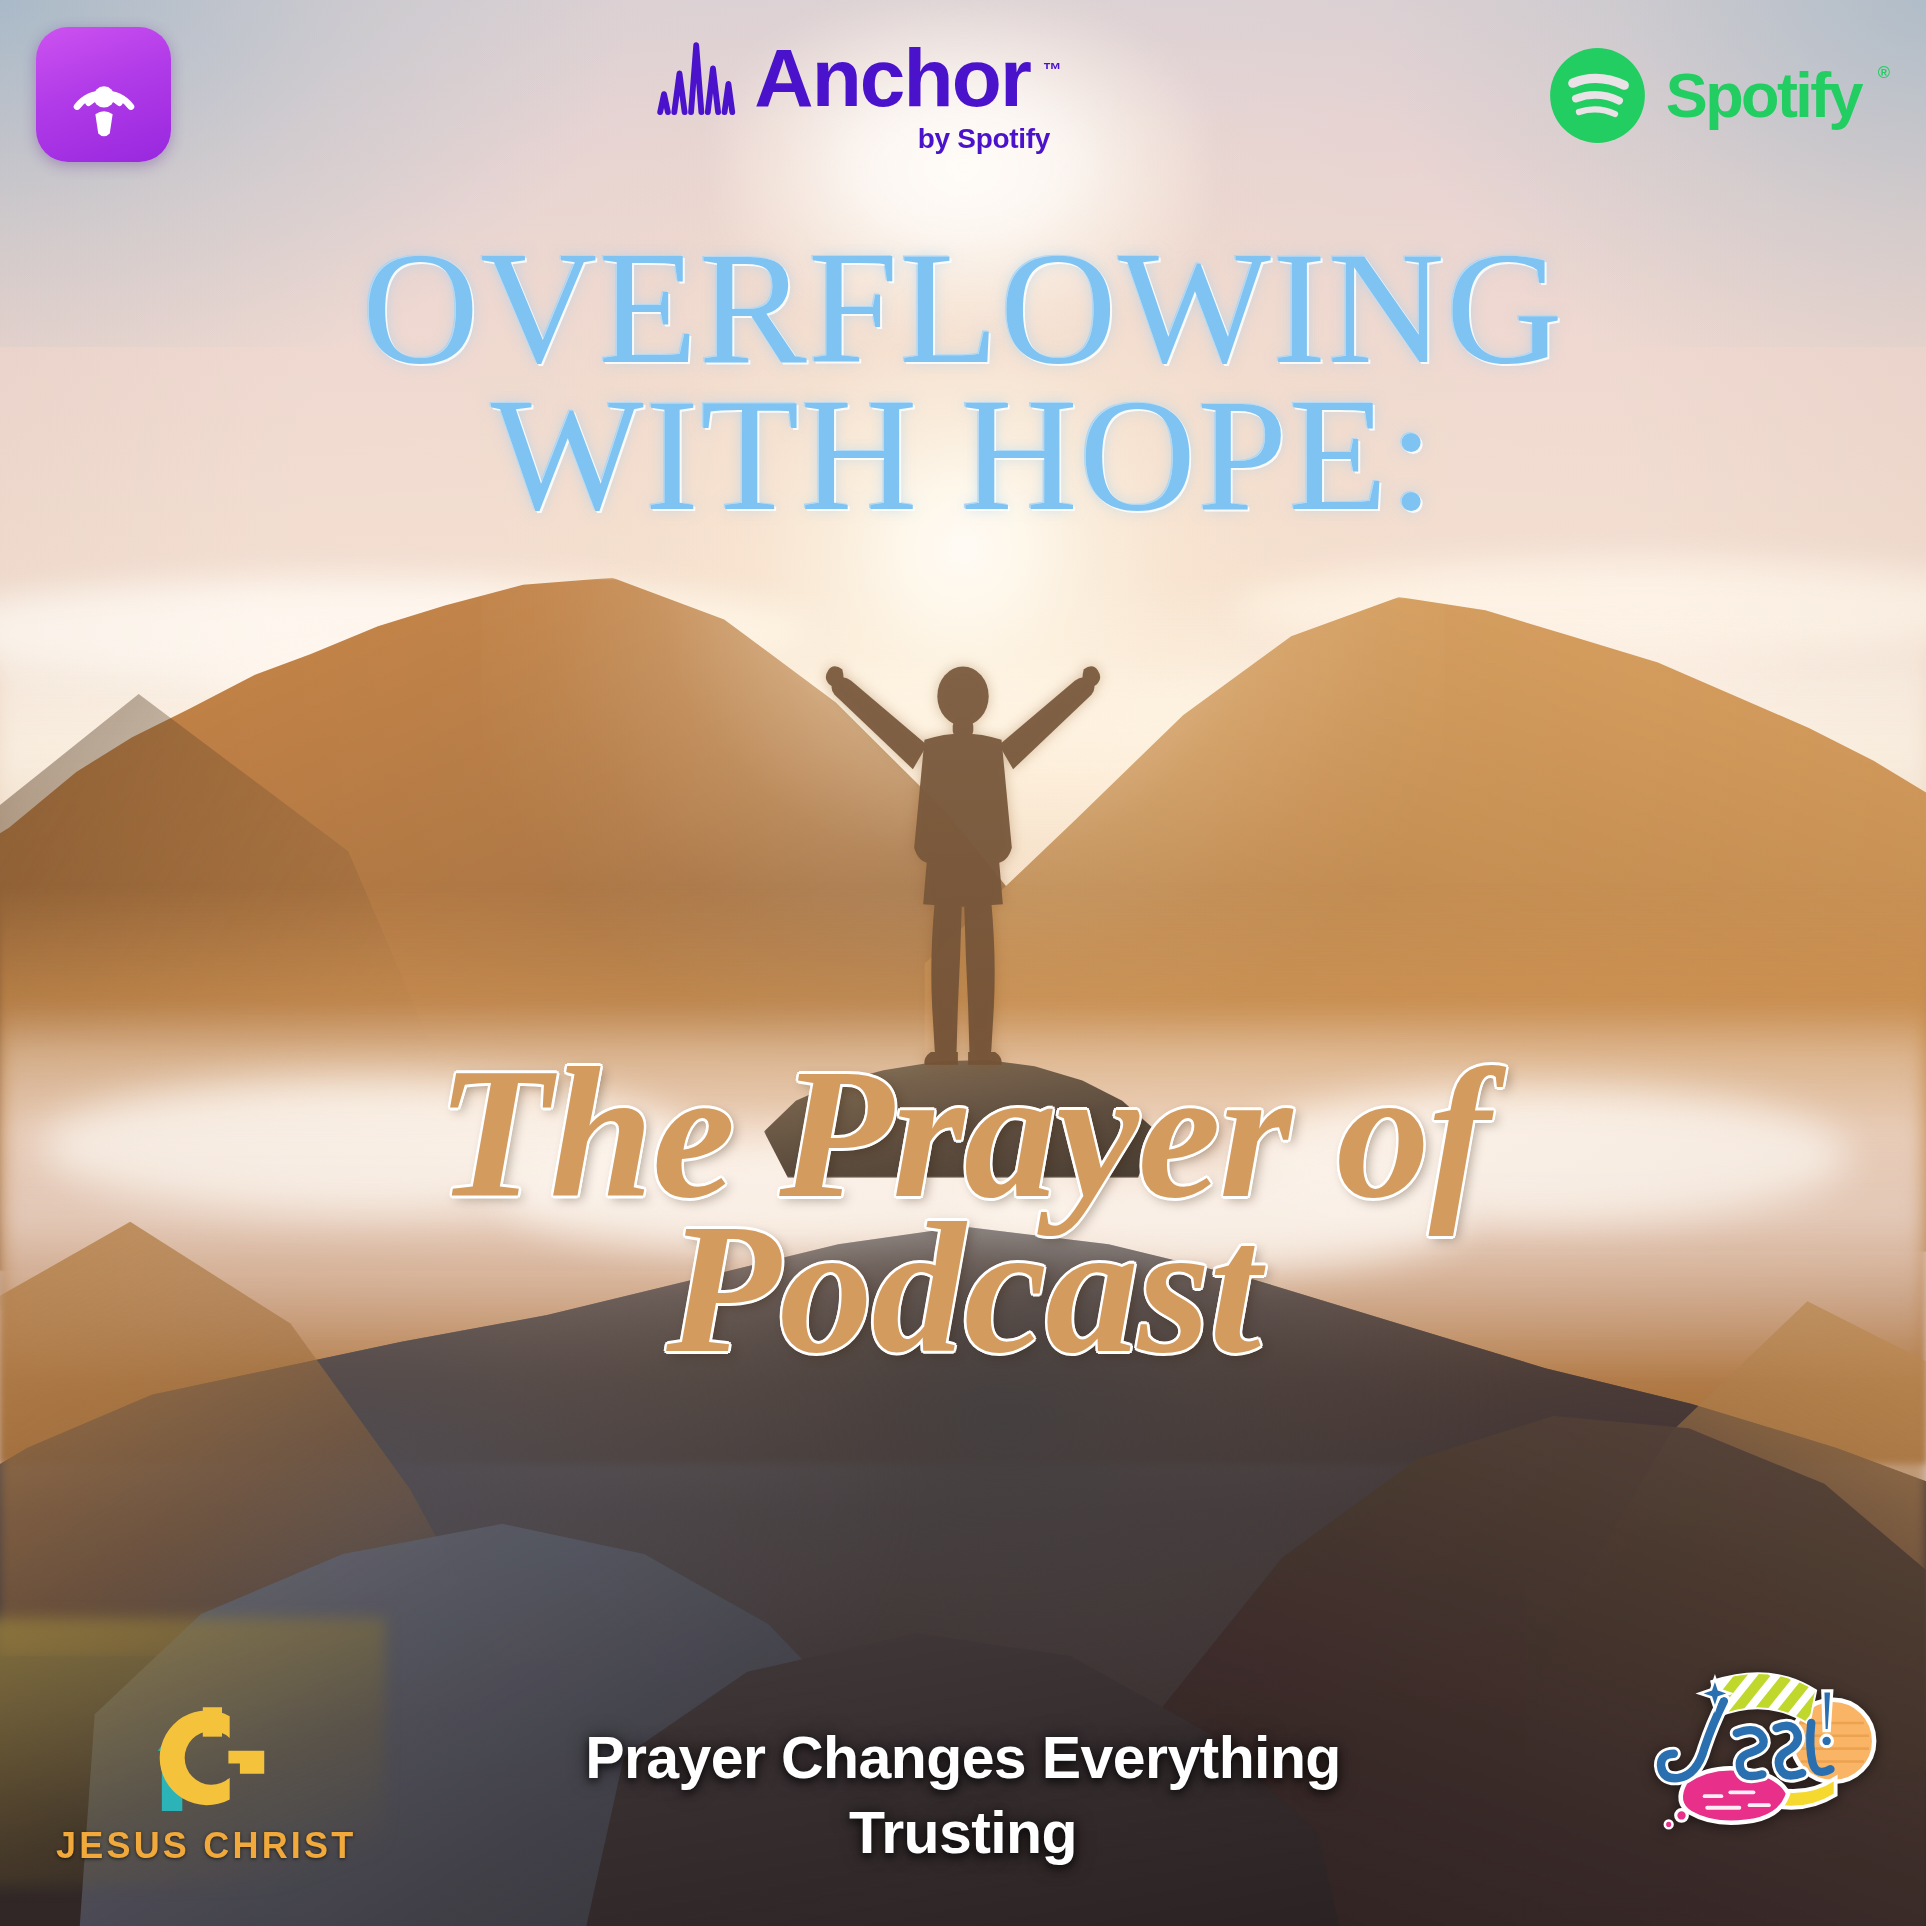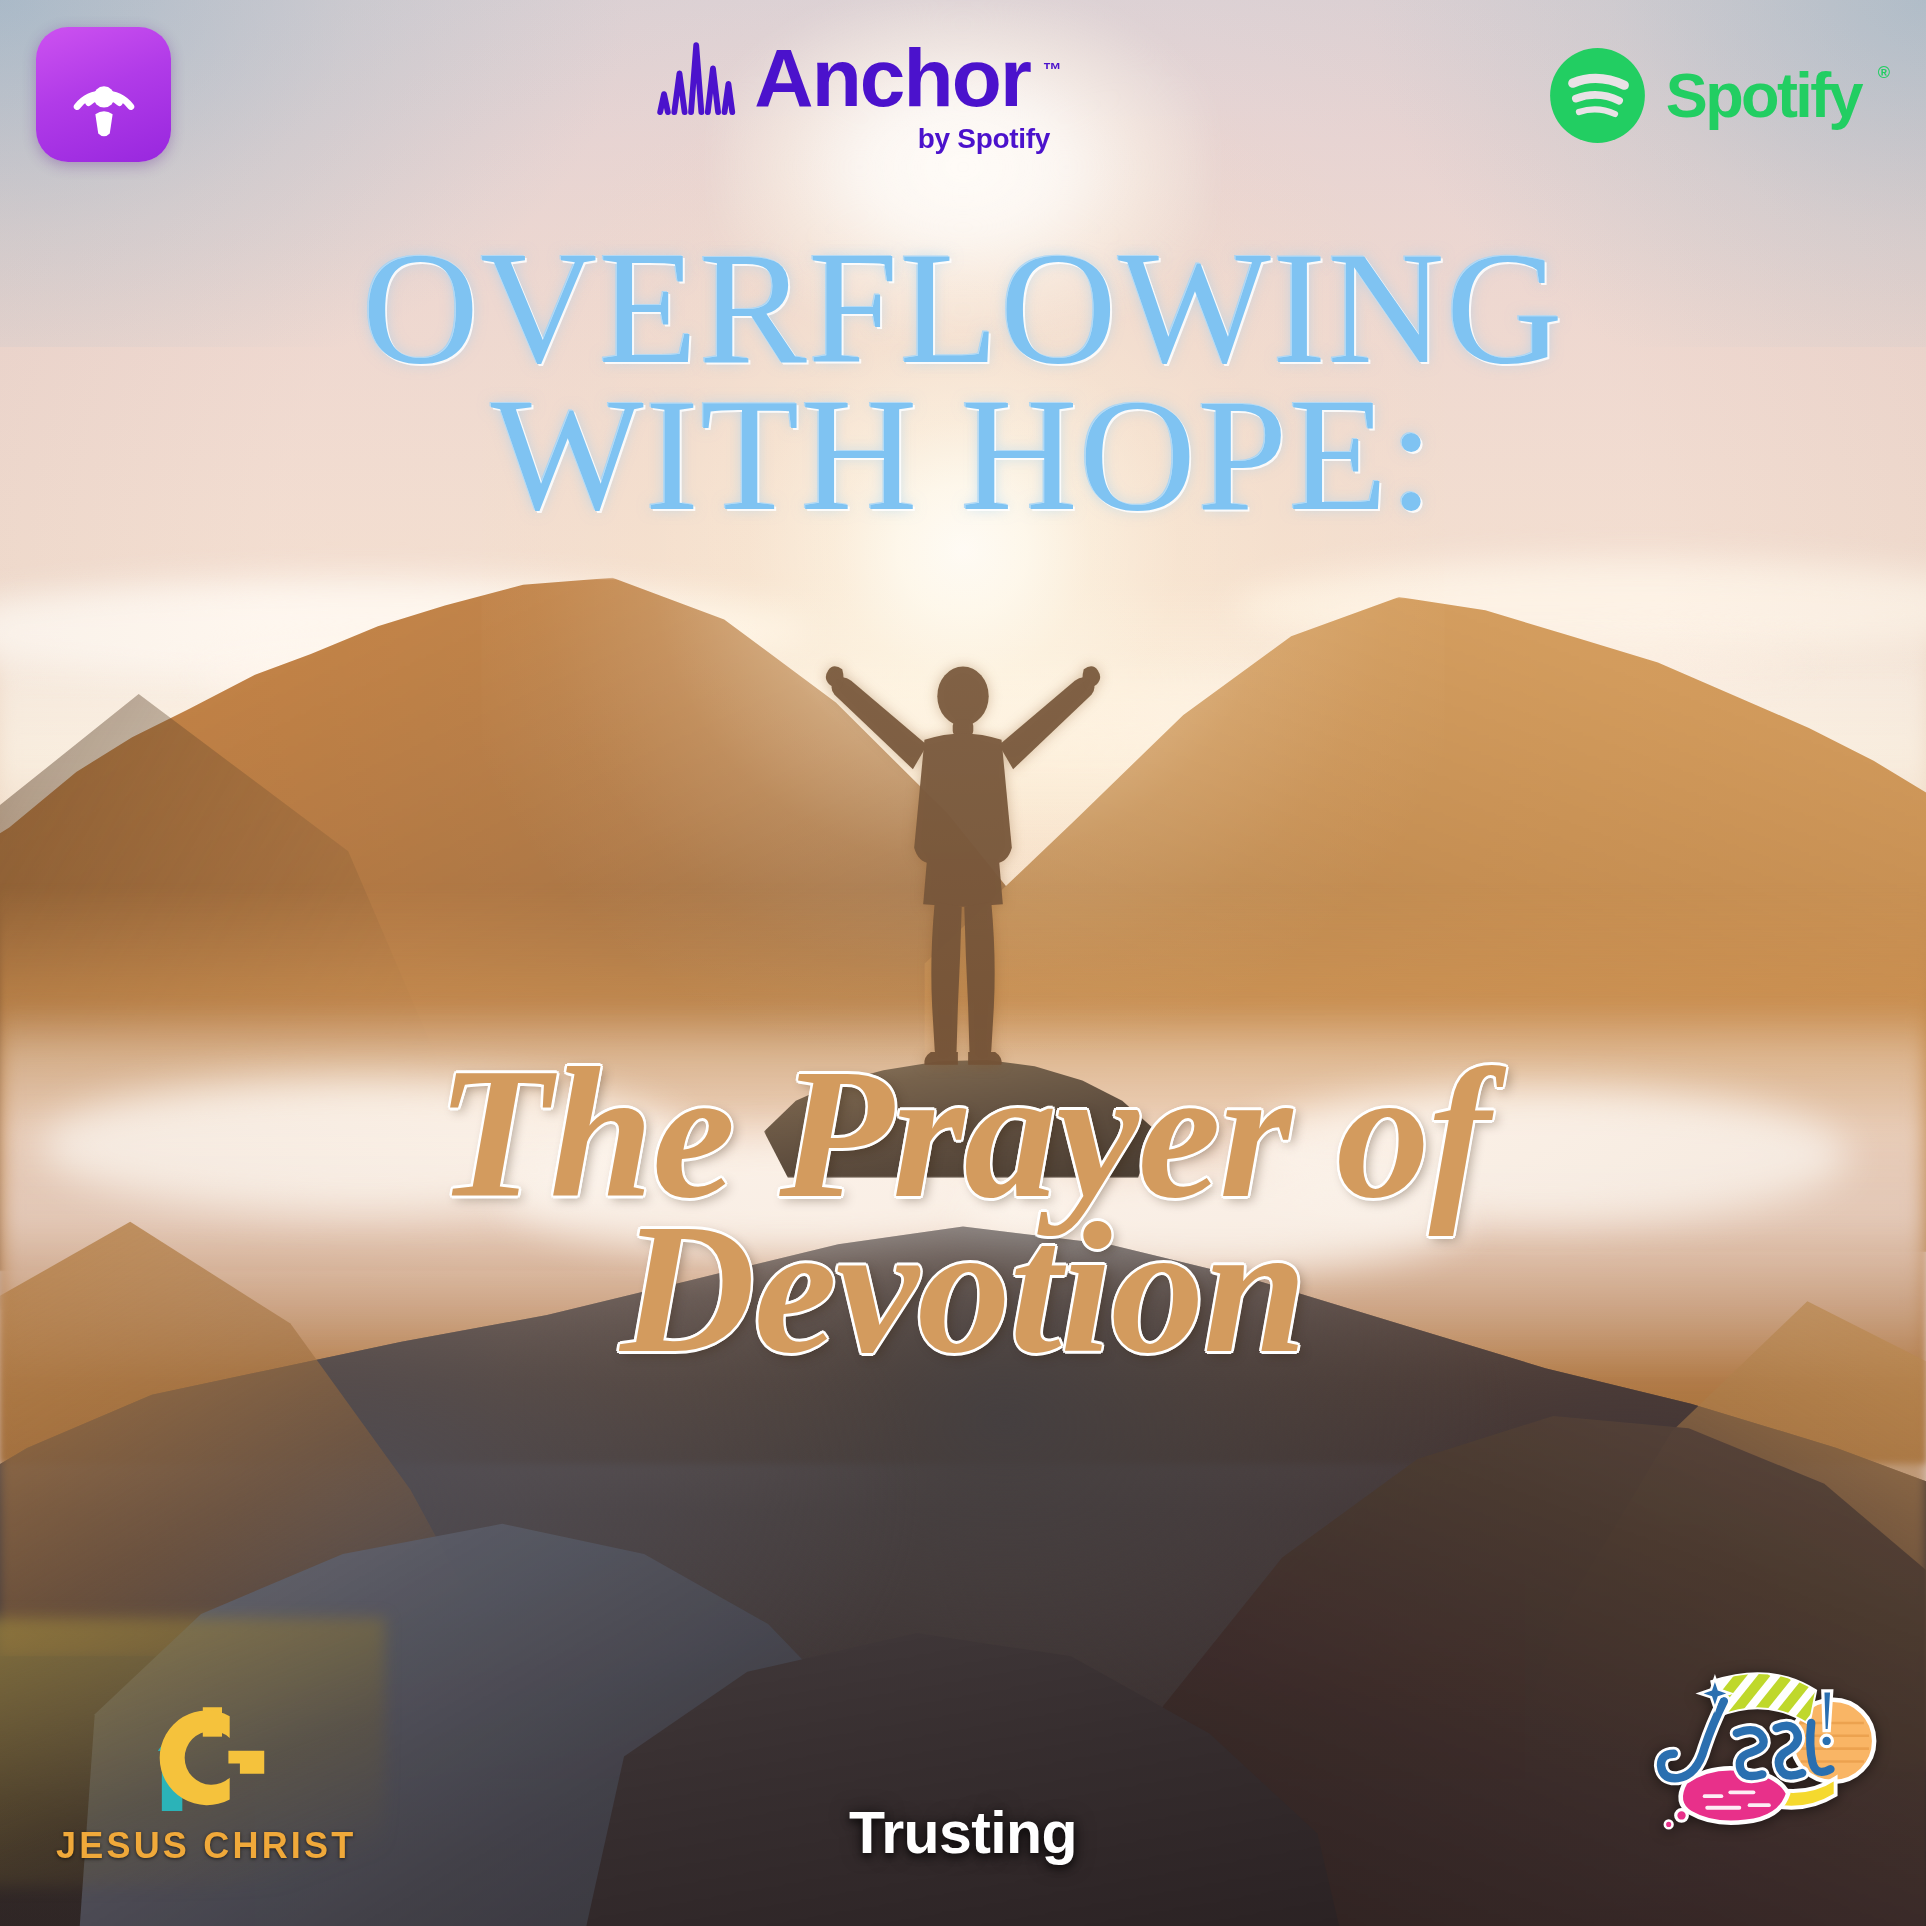--- a/index.html
+++ b/index.html
@@ -452,24 +452,25 @@
     </div>
   </div>
 
   <div class="headline">
     <span class="l1">OVERFLOWING</span>
     <span class="l2">WITH HOPE:</span>
   </div>
 
   <div class="script">
     <span class="s1">The Prayer of</span>
-    <span class="s2">Devotion</span>
+    <span class="s2">Podcast</span>
   </div>
 
   <div class="subtitle">
+    <span>Prayer Changes Everything</span>
     <span>Trusting</span>
   </div>
 
   <div class="jc">
     <span>
       <svg width="148" height="128" viewBox="0 0 230 200" xmlns="http://www.w3.org/2000/svg">
 
         <path d="M40 84 L78 34 L78 40 L78 178 L46 178 L46 84 Z" fill="#2BB3B8"></path>
         <path d="M40 84 L78 34 L78 84 Z" fill="#2BB3B8"></path>
 

